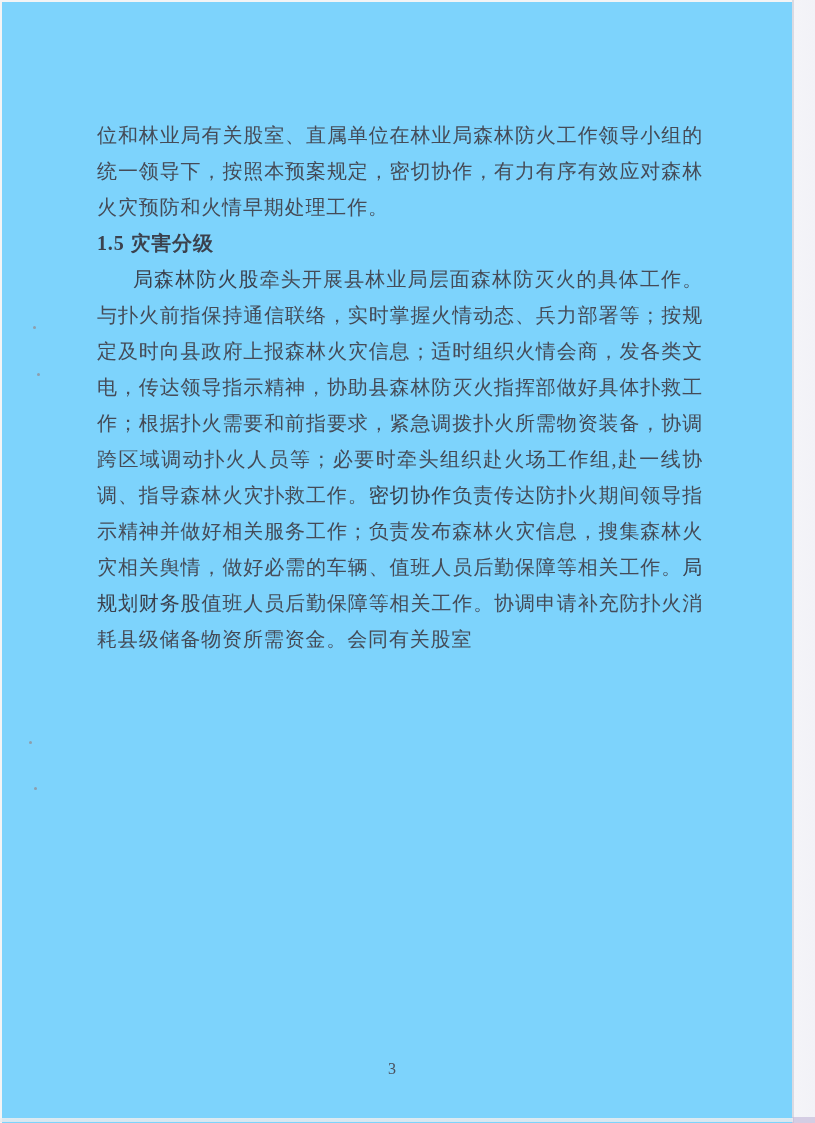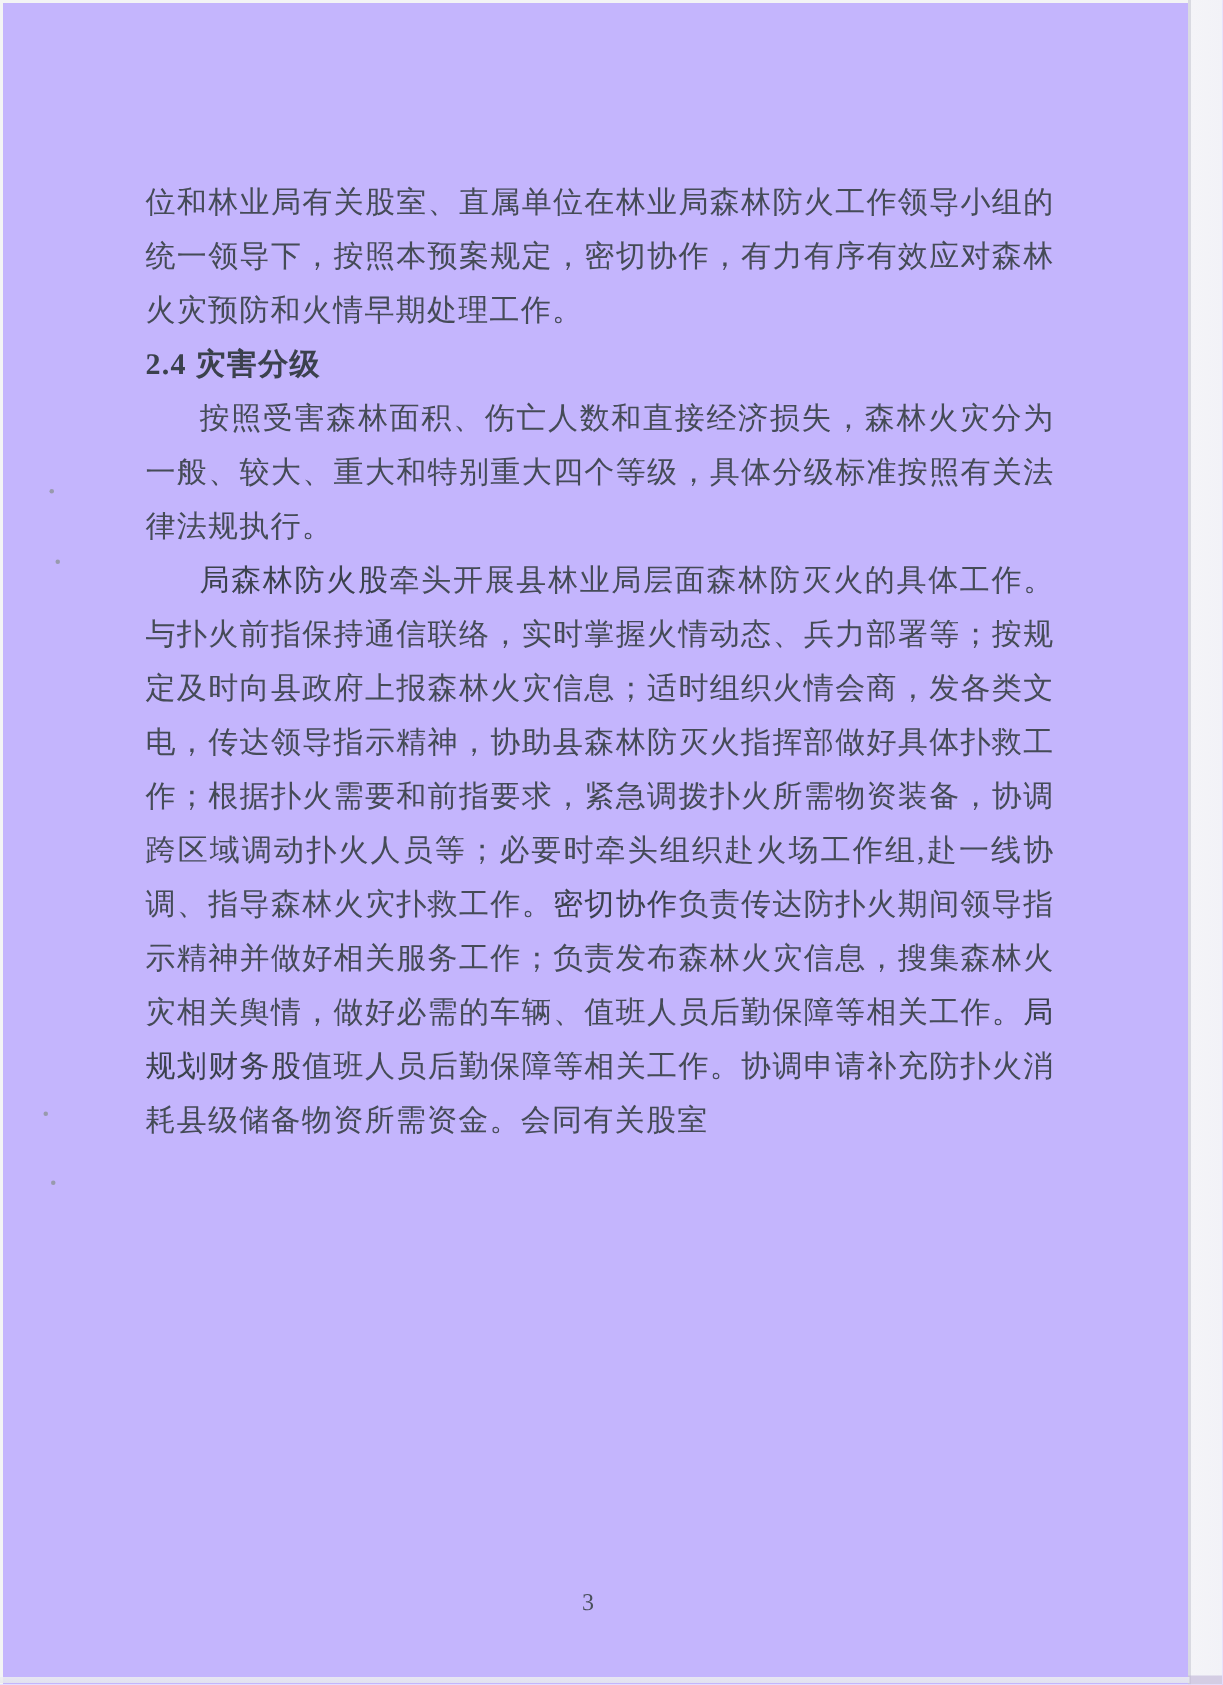--- a/index.html
+++ b/index.html
@@ -1,19 +1,19 @@
 <!DOCTYPE html>
 <html><head>
 <meta charset="utf-8">
 <style>
   html,body{margin:0;padding:0;background:#ffffff;}
   .page{
     position:relative;
     width:815px;height:1123px;
-    background:#c4b5fd;
+    background:#7dd3fc;
     overflow:hidden;
     font-family:"Liberation Serif","DejaVu Serif",serif;
     color:#454b57;
   }
   
   .edge-top{position:absolute;left:0;top:0;width:100%;height:2px;background:#f3f4f5;}
   .edge-left{position:absolute;left:0;top:0;width:2px;height:100%;background:#f3f4f5;}
   .edge-right{
     position:absolute;left:792px;top:0;width:23px;height:100%;
     background:linear-gradient(to right,#d9dae2 0,#d9dae2 2px,#f4f4f8 2px,#f2f2f7 100%);
@@ -58,20 +58,19 @@
   <div class="edge-right-accent"></div>
   <div class="edge-bottom"></div>
 
   <div class="dot" style="left:33px;top:326px;"></div>
   <div class="dot" style="left:37px;top:373px;"></div>
   <div class="dot" style="left:29px;top:741px;"></div>
   <div class="dot" style="left:34px;top:787px;"></div>
 
   <div class="text-block">
     <p class="para no-indent">位和林业局有关股室、直属单位在林业局森林防火工作领导小组的统一领导下，按照本预案规定，密切协作，有力有序有效应对森林火灾预防和火情早期处理工作。</p>
-    <p class="heading">2.4 灾害分级</p>
-    <p class="para">按照受害森林面积、伤亡人数和直接经济损失，森林火灾分为一般、较大、重大和特别重大四个等级，具体分级标准按照有关法律法规执行。</p>
+    <p class="heading">1.5 灾害分级</p>
     <p class="para"><b>局森林防火股</b><span>牵头开展县林业局层面森林防灭火的具体工作。与扑火前指保持通信联络，实时掌握火情动态、兵力部署等；按规定及时向县政府上报森林火灾信息；适时组织火情会商，发各类文电，传达领导指示精神，协助县森林防灭火指挥部做好具体扑救工作；根据扑火需要和前指要求，紧急调拨扑火所需物资装备，协调跨区域调动扑火人员等；必要时牵头组织赴火场工作组,赴一线协调、指导森林火灾扑救工作。</span><b>密切协作</b><span>负责传达防扑火期间领导指示精神并做好相关服务工作；负责发布森林火灾信息，搜集森林火灾相关舆情，做好必需的车辆、值班人员后勤保障等相关工作。</span><b>局规划财务股</b><span>值班人员后勤保障等相关工作。协调申请补充防扑火消耗县级储备物资所需资金。会同有关股室</span></p>
   </div>
 
   <div class="page-number">3</div>
 
 </div>
 
 </body></html>

